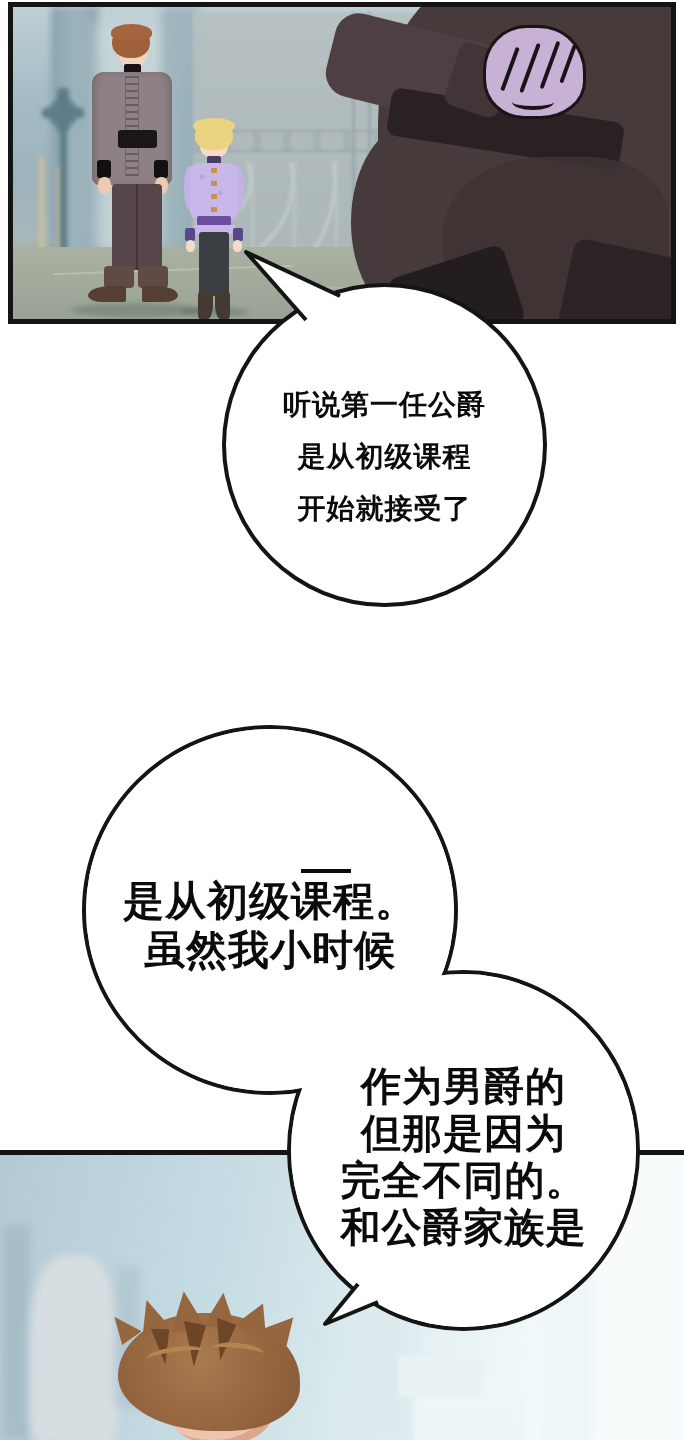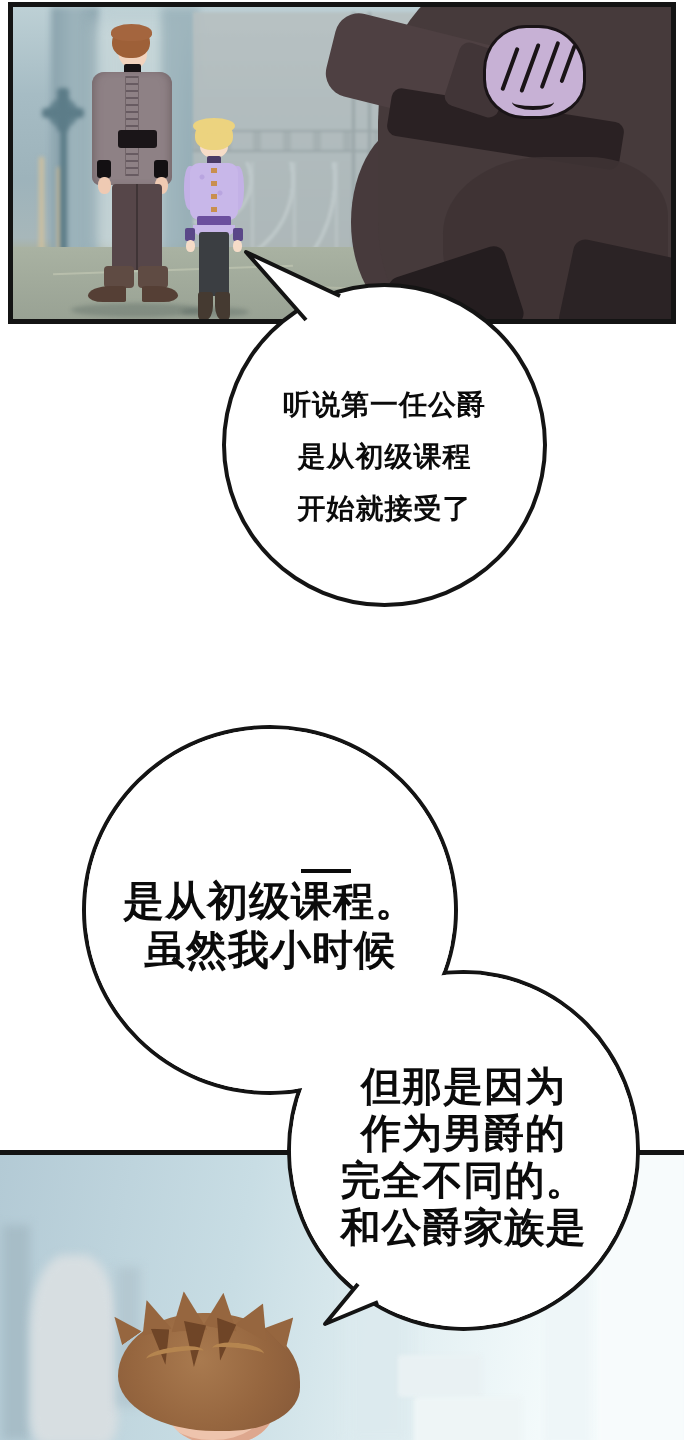--- a/index.html
+++ b/index.html
@@ -305,20 +305,20 @@
     <div>是从初级课程</div>
     <div>开始就接受了</div>
   </div>
 
   <div class="btxt b2text">
     <div>是从初级课程。</div>
     <div>虽然我小时候</div>
   </div>
 
   <div class="btxt b3text">
+    <div>作为男爵的</div>
     <div>但那是因为</div>
-    <div>作为男爵的</div>
     <div>完全不同的。</div>
     <div>和公爵家族是</div>
   </div>
 
   <div class="overline-mark"></div>
 </div>
 
 </body></html>

